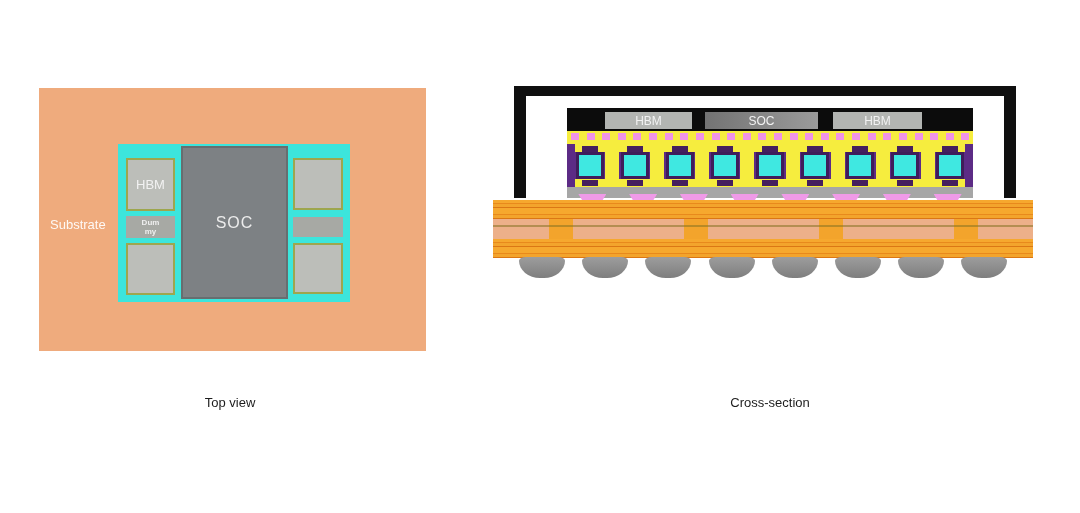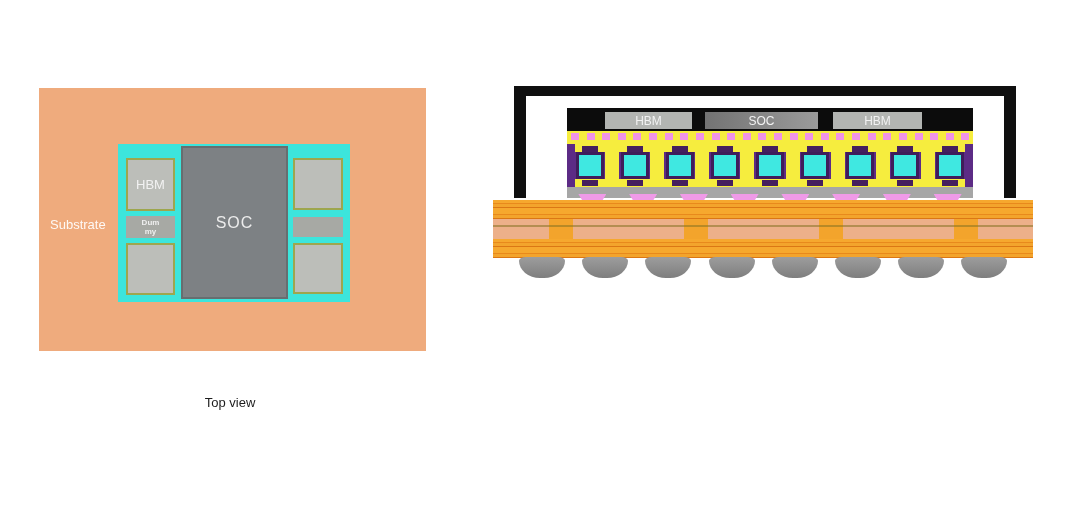--- a/index.html
+++ b/index.html
@@ -209,13 +209,14 @@
         <div class="ball" style="left: 190.4px;"></div>
         <div class="ball" style="left: 253.6px;"></div>
         <div class="ball" style="left: 316.8px;"></div>
         <div class="ball" style="left: 380px;"></div>
         <div class="ball" style="left: 443.2px;"></div>
         <div class="ball" style="left: 506.4px;"></div>
       </div>
   </div>
 
   <div class="abs fig-label fig-label-left">Top view</div>
+  <div class="abs fig-label fig-label-right">Cross-section</div>
 </div>
 
 </body></html>

